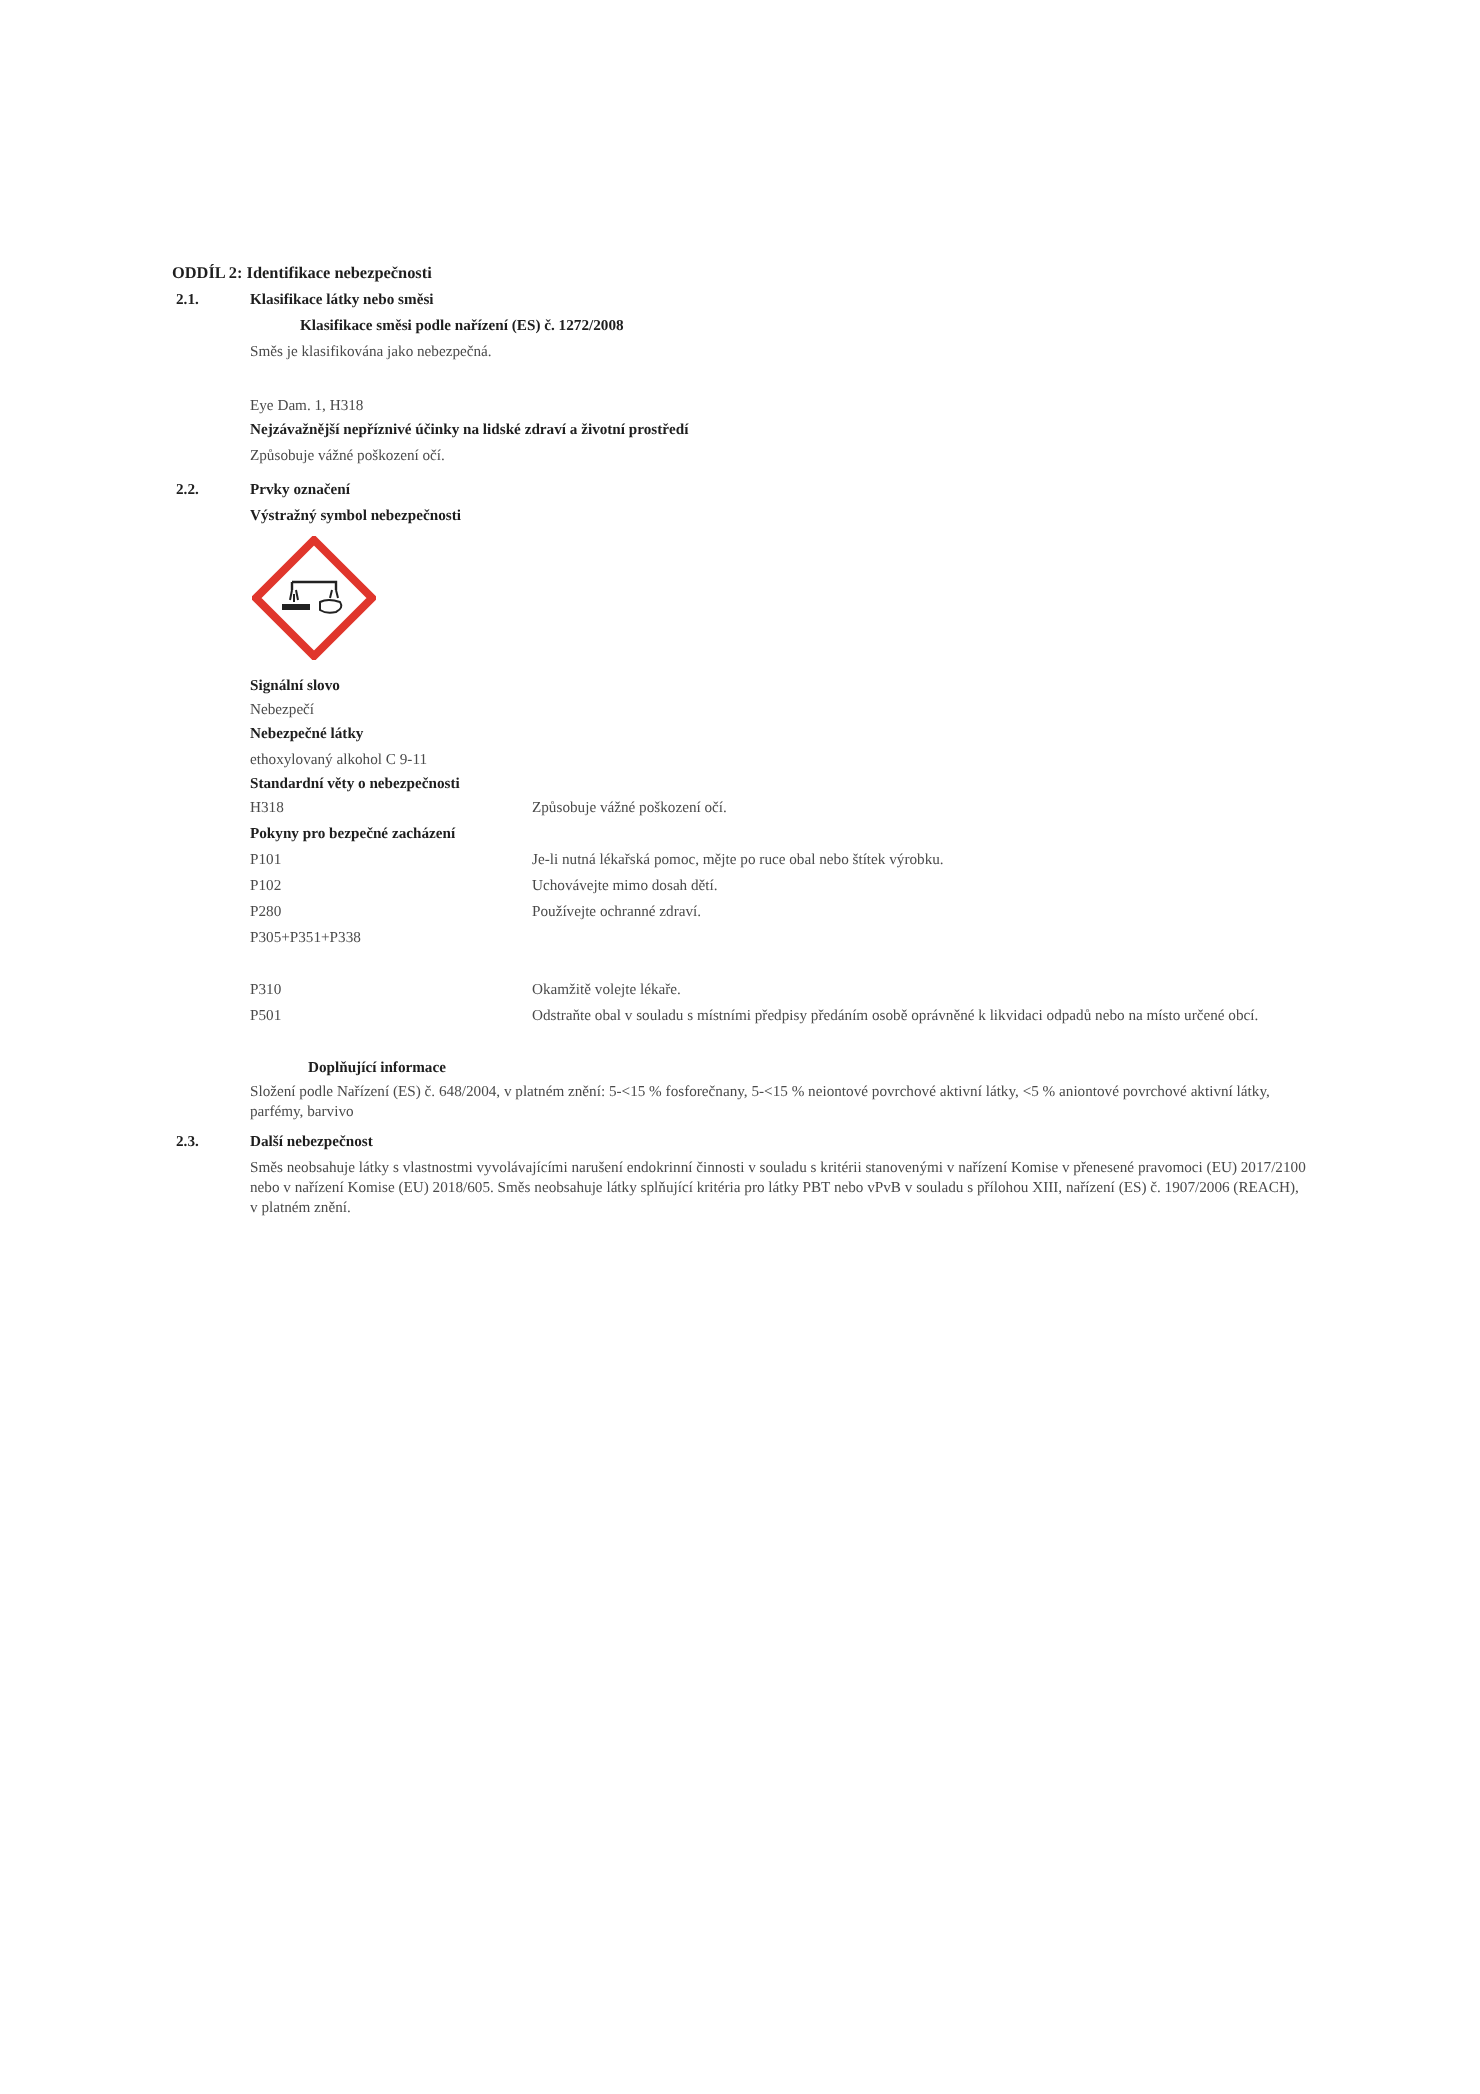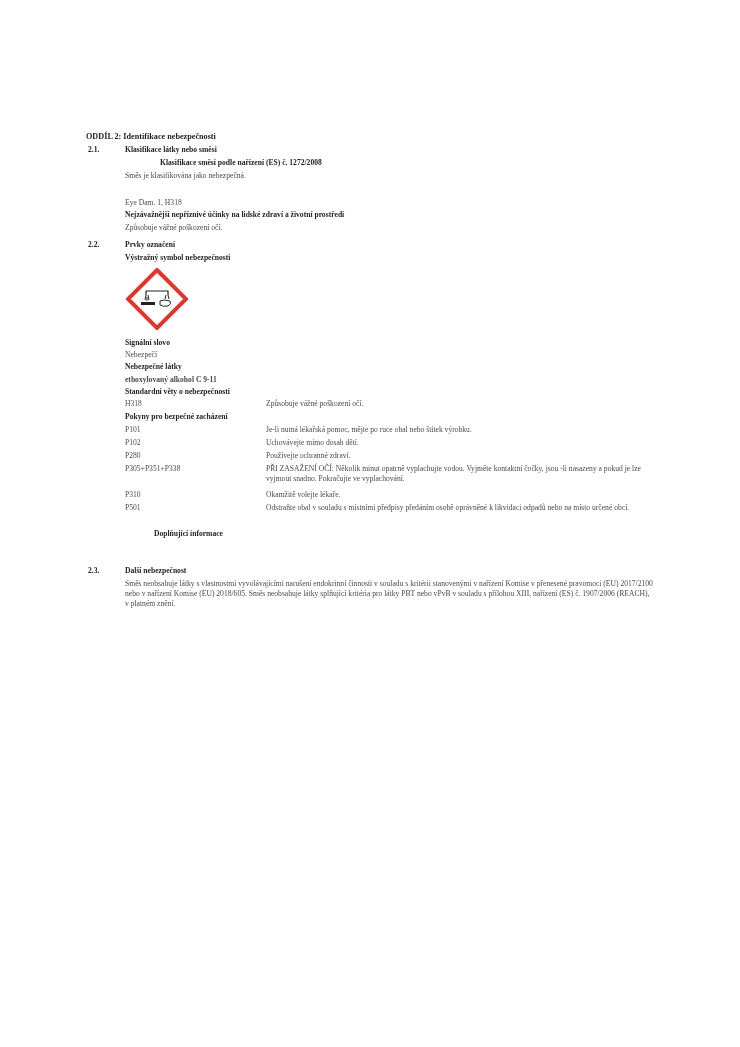--- a/index.html
+++ b/index.html
@@ -14,21 +14,21 @@
 </style>
 </head>
 <body>
 
 <div class="page">
 
   <div class="ln b sec" style="left:86px;top:88px;">ODDÍL 2: Identifikace nebezpečnosti</div>
 
   <div class="ln b" style="left:88px;top:101px;">2.1.</div>
   <div class="ln b" style="left:125px;top:101px;">Klasifikace látky nebo směsi</div>
-  <div class="ln b" style="left:122px;top:114px;padding-left:38px;">Klasifikace směsi podle nařízení (ES) č. 1272/2008</div>
+  <div class="ln b" style="left:112px;top:114px;padding-left:38px;">Klasifikace směsi podle nařízení (ES) č. 1272/2008</div>
   <div class="ln" style="left:125px;top:127px;">Směs je klasifikována jako nebezpečná.</div>
   <div class="ln" style="left:125px;top:154px;">Eye Dam. 1, H318</div>
   <div class="ln b" style="left:125px;top:166px;">Nejzávažnější nepříznivé účinky na lidské zdraví a životní prostředí</div>
   <div class="ln" style="left:125px;top:179px;">Způsobuje vážné poškození očí.</div>
 
   <div class="ln b" style="left:88px;top:196px;">2.2.</div>
   <div class="ln b" style="left:125px;top:196px;">Prvky označení</div>
   <div class="ln b" style="left:125px;top:209px;">Výstražný symbol nebezpečnosti</div>
 
   <svg class="ghs" viewBox="0 0 62 62">
@@ -36,38 +36,38 @@
     <path d="M20 23 h22 v4 M20 23 v4" stroke="#222" stroke-width="1.2" fill="none"></path>
     <path d="M20 27 l-1 5 M22 27 l1 5 M21 29 l0 4" stroke="#222" stroke-width="1" fill="none"></path>
     <rect x="15" y="34" width="14" height="3" fill="#222"></rect>
     <path d="M40 27 l-1 4 M42 27 l1 4" stroke="#222" stroke-width="1" fill="none"></path>
     <path d="M34 33 q4 -2 10 0 q2 3 -2 5 q-5 1 -8 -1 z" stroke="#222" stroke-width="1" fill="none"></path>
   </svg>
 
   <div class="ln b" style="left:125px;top:294px;">Signální slovo</div>
   <div class="ln" style="left:125px;top:306px;">Nebezpečí</div>
   <div class="ln b" style="left:125px;top:318px;">Nebezpečné látky</div>
-  <div class="ln" style="left:125px;top:331px;font-weight:bold;">ethoxylovaný alkohol C 9-11</div>
+  <div class="ln" style="left:125px;top:331px;">ethoxylovaný alkohol C 9-11</div>
   <div class="ln b" style="left:125px;top:343px;">Standardní věty o nebezpečnosti</div>
   <div class="ln" style="left:125px;top:355px;">H318</div>
   <div class="ln" style="left:266px;top:355px;">Způsobuje vážné poškození očí.</div>
   <div class="ln b" style="left:125px;top:368px;">Pokyny pro bezpečné zacházení</div>
 
   <div class="ln" style="left:125px;top:381px;">P101</div>
   <div class="ln" style="left:266px;top:381px;">Je-li nutná lékařská pomoc, mějte po ruce obal nebo štítek výrobku.</div>
   <div class="ln" style="left:125px;top:394px;">P102</div>
   <div class="ln" style="left:266px;top:394px;">Uchovávejte mimo dosah dětí.</div>
   <div class="ln" style="left:125px;top:407px;">P280</div>
   <div class="ln" style="left:266px;top:407px;">Používejte ochranné zdraví.</div>
   <div class="ln" style="left:125px;top:420px;">P305+P351+P338</div>
-  <div class="ln wrap" style="left:266px;top:420px;width:386px;">PŘI ZASAŽENÍ OČÍ: Několik minut opatrně vyplachujte vodou. Vyjměte kontaktní čočky, jsou -li nasazeny a pokud je lze vyjmout snadno. Pokračujte ve vyplachování.</div>
   <div class="ln" style="left:125px;top:446px;">P310</div>
   <div class="ln" style="left:266px;top:446px;">Okamžitě volejte lékaře.</div>
   <div class="ln" style="left:125px;top:459px;">P501</div>
   <div class="ln wrap" style="left:266px;top:459px;width:395px;">Odstraňte obal v souladu s místními předpisy předáním osobě oprávněné k likvidaci odpadů nebo na místo určené obcí.</div>
 
   <div class="ln b" style="left:125px;top:485px;padding-left:29px;">Doplňující informace</div>
+  <div class="ln wrap" style="left:125px;top:497px;width:528px;">Složení podle Nařízení (ES) č. 648/2004, v platném znění: 5-&lt;15 % fosforečnany, 5-&lt;15 % neiontové povrchové aktivní látky, &lt;5 % aniontové povrchové aktivní látky, parfémy, barvivo</div>
 
   <div class="ln b" style="left:88px;top:522px;">2.3.</div>
   <div class="ln b" style="left:125px;top:522px;">Další nebezpečnost</div>
   <div class="ln wrap" style="left:125px;top:535px;width:530px;">Směs neobsahuje látky s vlastnostmi vyvolávajícími narušení endokrinní činnosti v souladu s kritérii stanovenými v nařízení Komise v přenesené pravomoci (EU) 2017/2100 nebo v nařízení Komise (EU) 2018/605. Směs neobsahuje látky splňující kritéria pro látky PBT nebo vPvB v souladu s přílohou XIII, nařízení (ES) č. 1907/2006 (REACH), v platném znění.</div>
 
 </div>
 
 </body></html>

